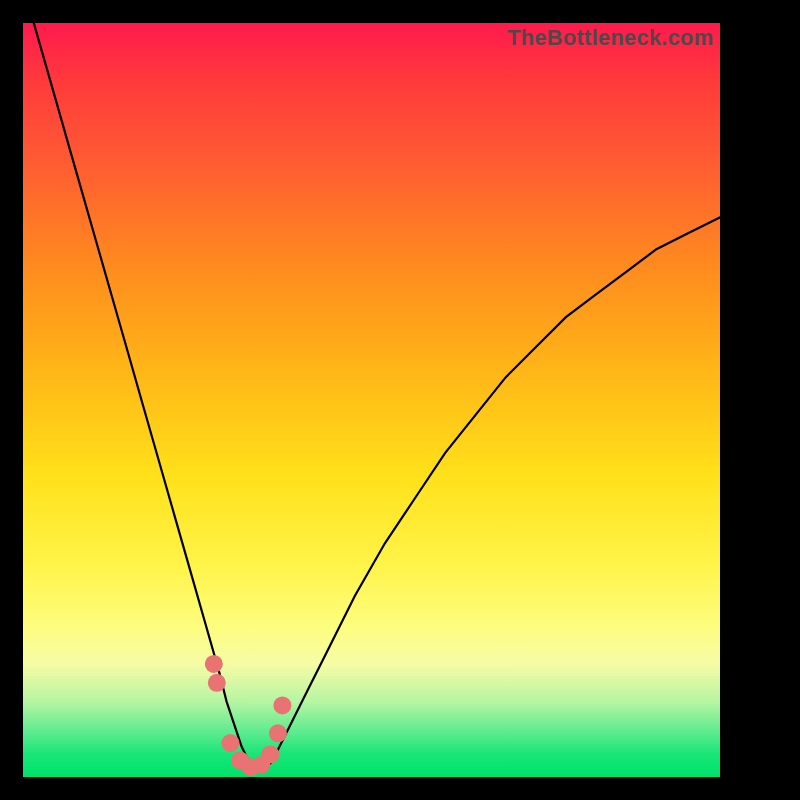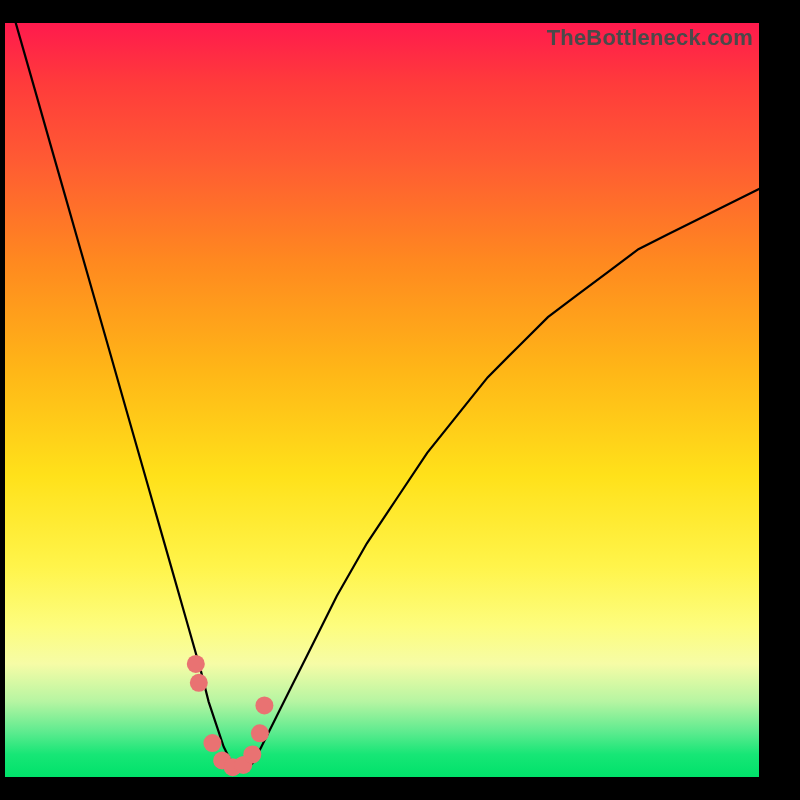--- a/index.html
+++ b/index.html
@@ -5,23 +5,23 @@
   * { margin: 0; padding: 0; box-sizing: border-box; }
   html, body { width: 800px; height: 800px; overflow: hidden; background: #000; }
   .frame {
     position: relative;
     width: 800px;
     height: 800px;
     background: #000;
   }
   .plot-area {
     position: absolute;
-    left: 5px;
+    left: 23px;
     top: 23px;
-    width: 754px;
+    width: 697px;
     height: 754px;
     background: linear-gradient(to bottom,
       #ff1a4d 0%,
       #ff3b3b 8%,
       #ff5a33 18%,
       #ff8a1f 32%,
       #ffb617 46%,
       #ffe11a 60%,
       #fff44a 72%,
       #fdfd7e 80%,

